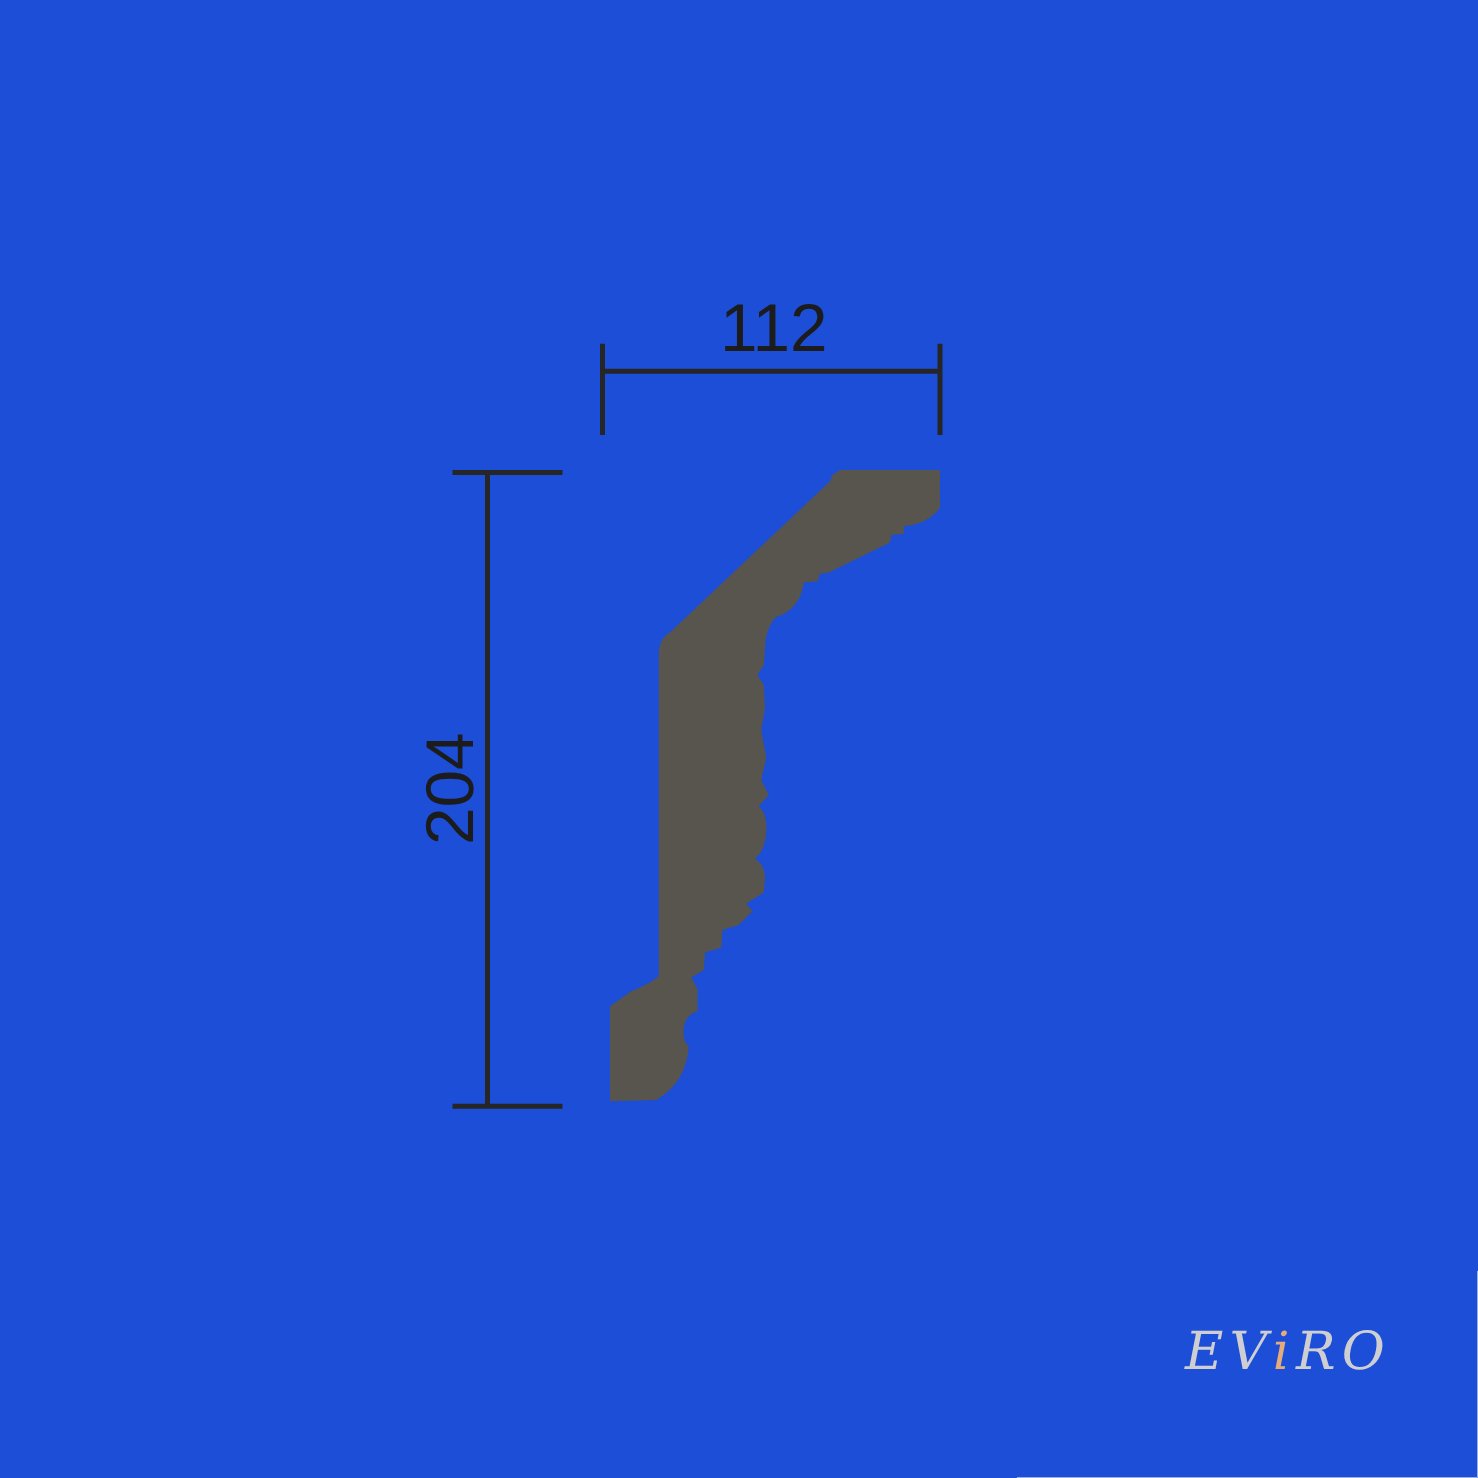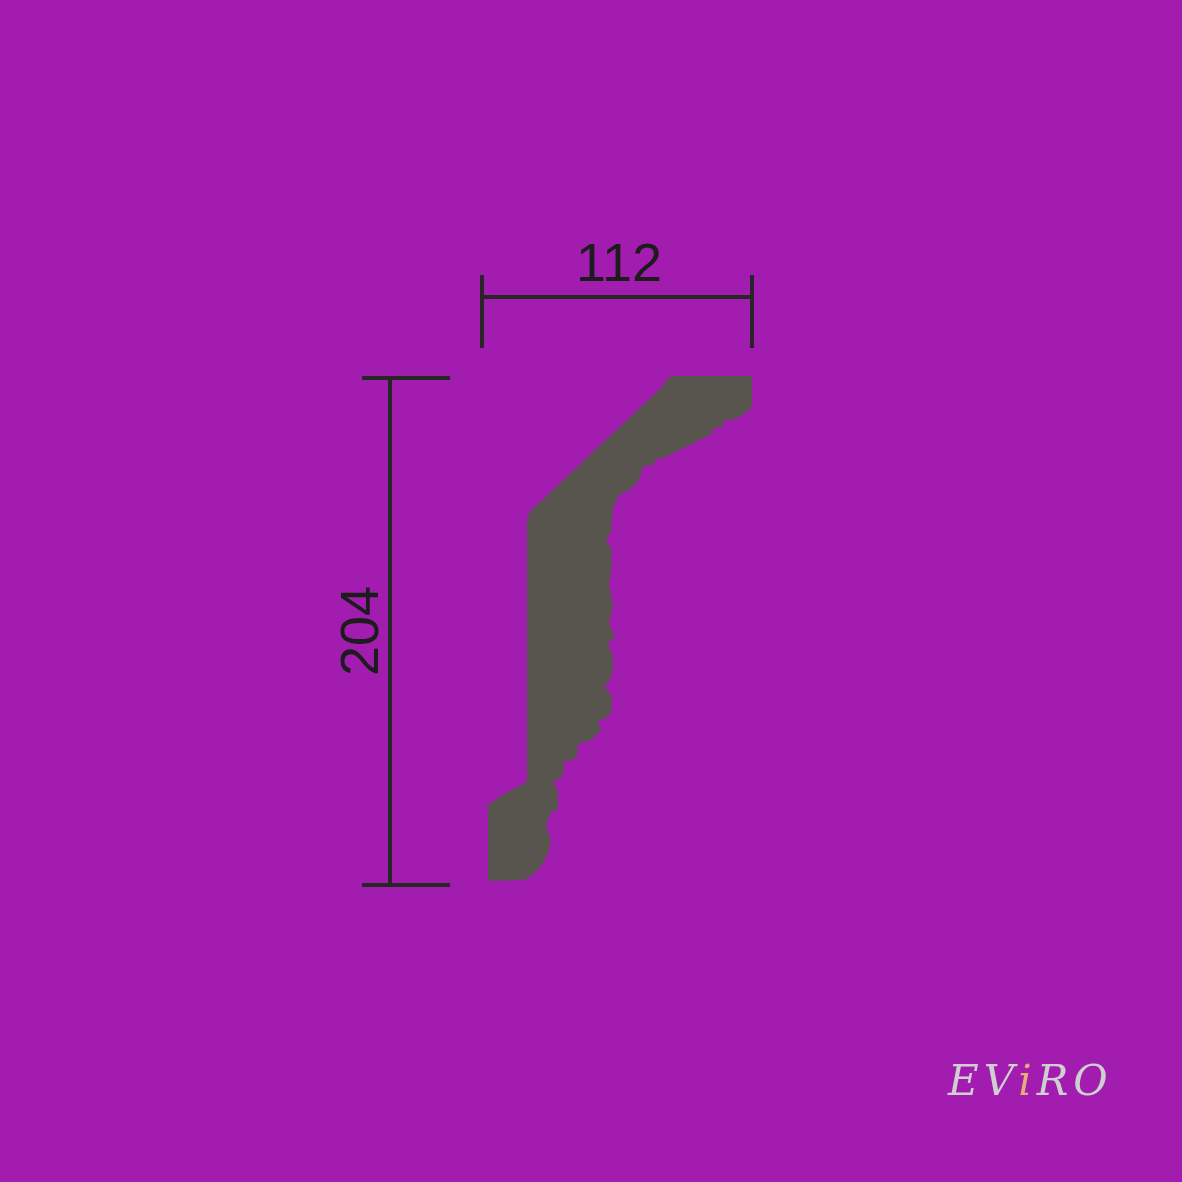--- a/index.html
+++ b/index.html
@@ -5,21 +5,21 @@
   html, body {
     margin: 0;
     padding: 0;
     background: #ffffff;
     font-family: "Liberation Sans", sans-serif;
   }
   .canvas {
     position: relative;
     width: 1182px;
     height: 1182px;
-    background: #a21caf;
+    background: #1d4ed8;
     overflow: hidden;
   }
   .diagram-svg {
     position: absolute;
     left: 0;
     top: 0;
     width: 1182px;
     height: 1182px;
   }
   .dim-stroke {

